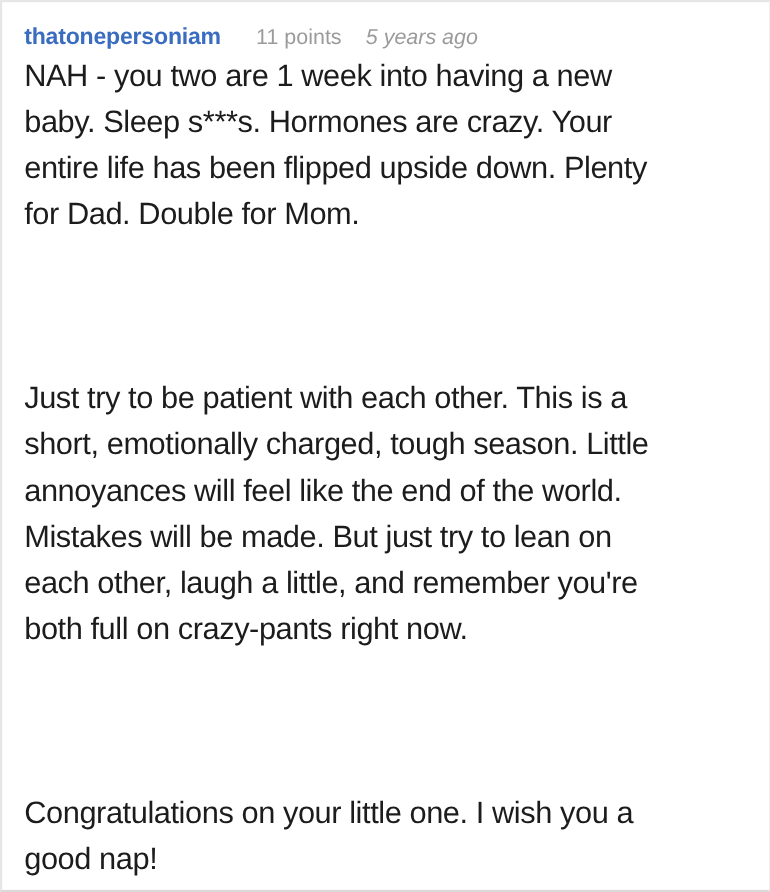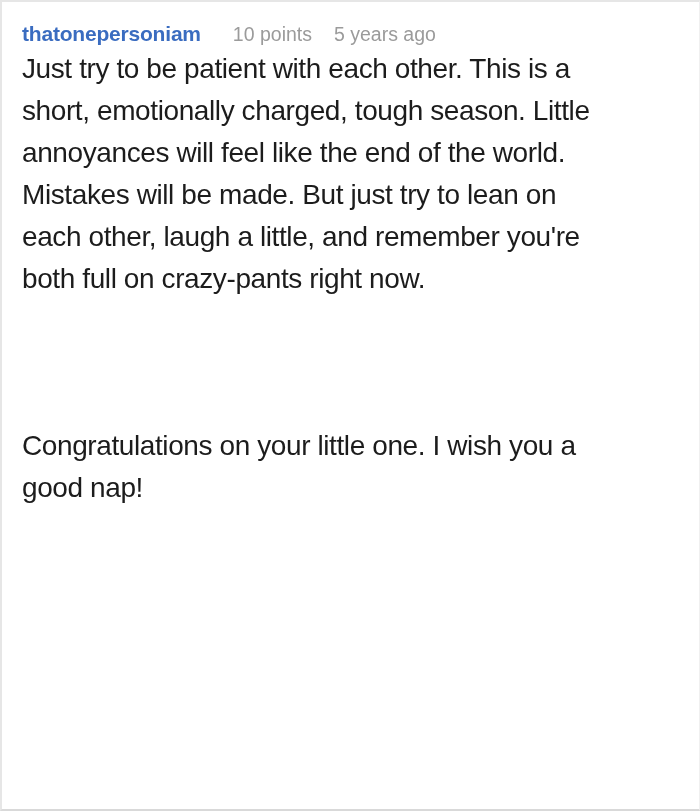--- a/index.html
+++ b/index.html
@@ -35,44 +35,48 @@
     text-decoration: none;
     letter-spacing: -0.2px;
     cursor: pointer;
   }
   .comment-meta {
     color: var(--meta, #9b9b9b);
     font-size: 19.5px;
     letter-spacing: 0;
   }
   .meta-points { margin-left: 32px; }
-  .meta-age { margin-left: 22px; }
+  .meta-age { margin-left: 22px; font-style: italic; }
   .comment-body { margin-top: 2px; }
   .comment-body p {
     margin: 0 0 125px 0;
     color: var(--body, #1c1c1c);
     font-size: 28px;
     line-height: 42px;
     letter-spacing: -0.4px;
     white-space: pre-line;
   }
   .comment-body p:last-child { margin-bottom: 0; margin-top: 48px; }
 </style>
 </head>
 <body style="--username: #3a6cc0; --meta: #9b9b9b; --body: #1c1c1c; --border: #e6e6e6; --border_bottom: #d9d9d9;">
 
 <div class="comment-card">
 
   <div class="comment-header">
     <a class="author-link">thatonepersoniam</a>
-    <span class="comment-meta meta-points">10 points</span>
+    <span class="comment-meta meta-points">11 points</span>
     <span class="comment-meta meta-age">5 years ago</span>
   </div>
 
   <div class="comment-body">
+    <p>NAH - you two are 1 week into having a new
+baby. Sleep s***s. Hormones are crazy. Your
+entire life has been flipped upside down. Plenty
+for Dad. Double for Mom.</p>
     <p>Just try to be patient with each other. This is a
 short, emotionally charged, tough season. Little
 annoyances will feel like the end of the world.
 Mistakes will be made. But just try to lean on
 each other, laugh a little, and remember you're
 both full on crazy-pants right now.</p>
     <p>Congratulations on your little one. I wish you a
 good nap!</p>
   </div>
 

